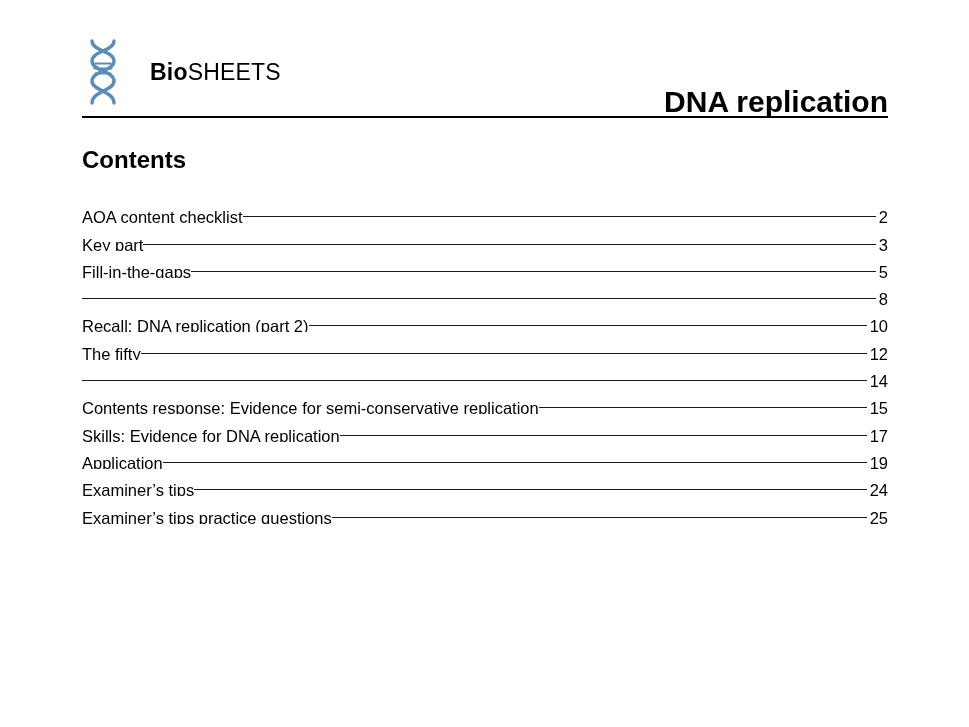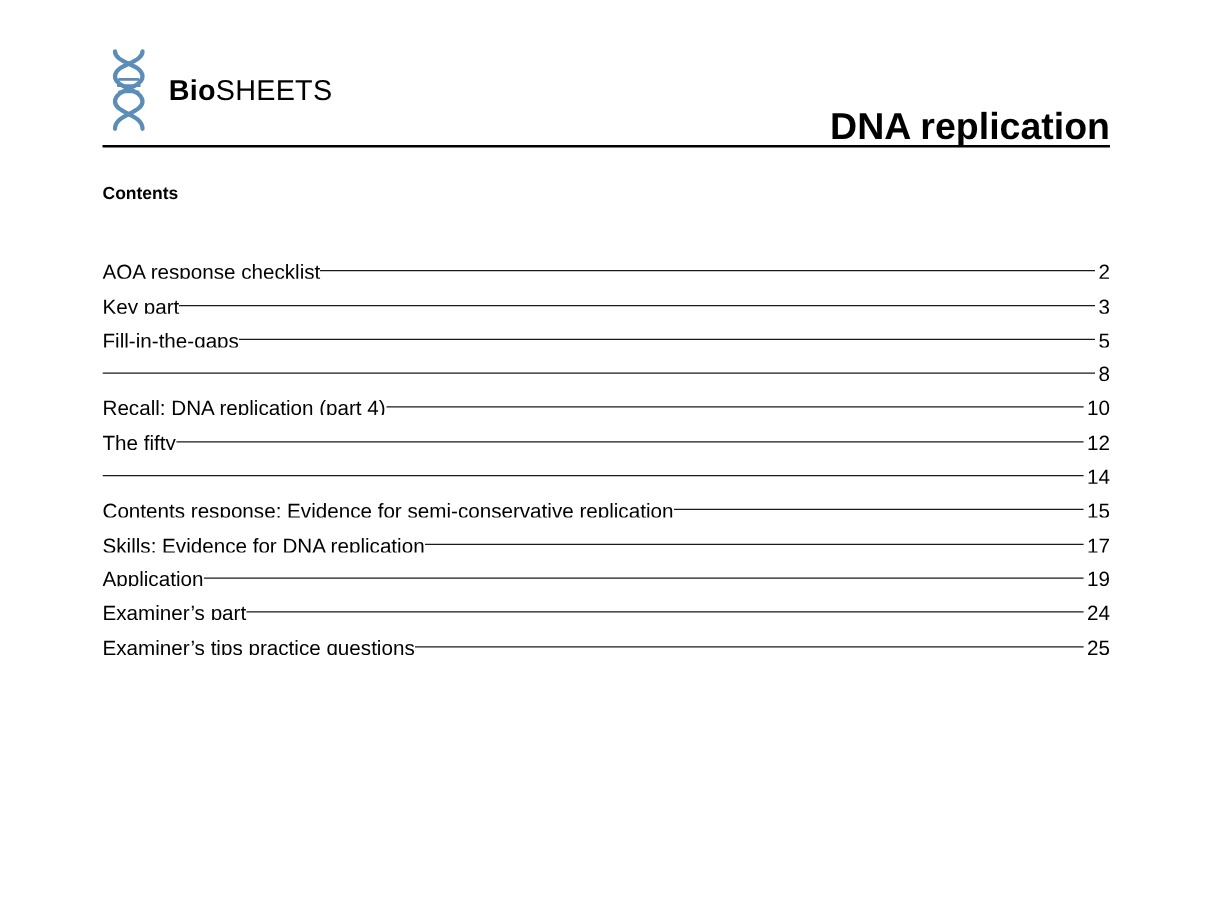--- a/index.html
+++ b/index.html
@@ -36,21 +36,21 @@
     width: 42px;
     height: 66px;
     display: block;
     flex: none;
   }
   #brand-text {
     font-family: "Liberation Sans", sans-serif;
     font-size: 23px;
     letter-spacing: 0.2px;
     white-space: nowrap;
-    margin-left: 11px;
+    margin-left: 26px;
     line-height: 1;
     color: #000000;
   }
   #brand-text .brand-bold { font-weight: bold; }
   #brand-text .brand-light { font-weight: normal; }
 
   #doc-title {
     position: absolute;
     right: 0;
     top: 16px;
@@ -70,21 +70,21 @@
     height: 0;
     border-top: 2px solid #000000;
   }
 
   
   #contents-heading {
     position: absolute;
     left: 82px;
     top: 146px;
     font-family: "Liberation Sans", sans-serif;
-    font-size: 14px;
+    font-size: 24px;
     font-weight: bold;
     line-height: 1.2;
   }
 
   #toc-list {
     position: absolute;
     left: 82px;
     top: 196px;
     width: 806px;
   }
@@ -147,21 +147,21 @@
   <div id="doc-title">DNA replication</div>
 </div>
 
 <div id="header-rule"></div>
 
 <div id="contents-heading">Contents</div>
 
 <div id="toc-list">
 
   <div class="toc-row">
-    <span class="toc-label">AQA response checklist</span>
+    <span class="toc-label">AQA content checklist</span>
     <span class="toc-leader"></span>
     <span class="toc-page">2</span>
   </div>
 
   <div class="toc-row">
     <span class="toc-label">Key part</span>
     <span class="toc-leader"></span>
     <span class="toc-page">3</span>
   </div>
 
@@ -171,21 +171,21 @@
     <span class="toc-page">5</span>
   </div>
 
 
   <div class="toc-row">
     <span class="toc-leader"></span>
     <span class="toc-page">8</span>
   </div>
 
   <div class="toc-row">
-    <span class="toc-label">Recall: DNA replication (part 4)</span>
+    <span class="toc-label">Recall: DNA replication (part 2)</span>
     <span class="toc-leader"></span>
     <span class="toc-page">10</span>
   </div>
 
   <div class="toc-row">
     <span class="toc-label">The fifty</span>
     <span class="toc-leader"></span>
     <span class="toc-page">12</span>
   </div>
 
@@ -206,21 +206,21 @@
     <span class="toc-page">17</span>
   </div>
 
   <div class="toc-row">
     <span class="toc-label">Application</span>
     <span class="toc-leader"></span>
     <span class="toc-page">19</span>
   </div>
 
   <div class="toc-row">
-    <span class="toc-label">Examiner’s part</span>
+    <span class="toc-label">Examiner’s tips</span>
     <span class="toc-leader"></span>
     <span class="toc-page">24</span>
   </div>
 
   <div class="toc-row">
     <span class="toc-label">Examiner’s tips practice questions</span>
     <span class="toc-leader"></span>
     <span class="toc-page">25</span>
   </div>
 

